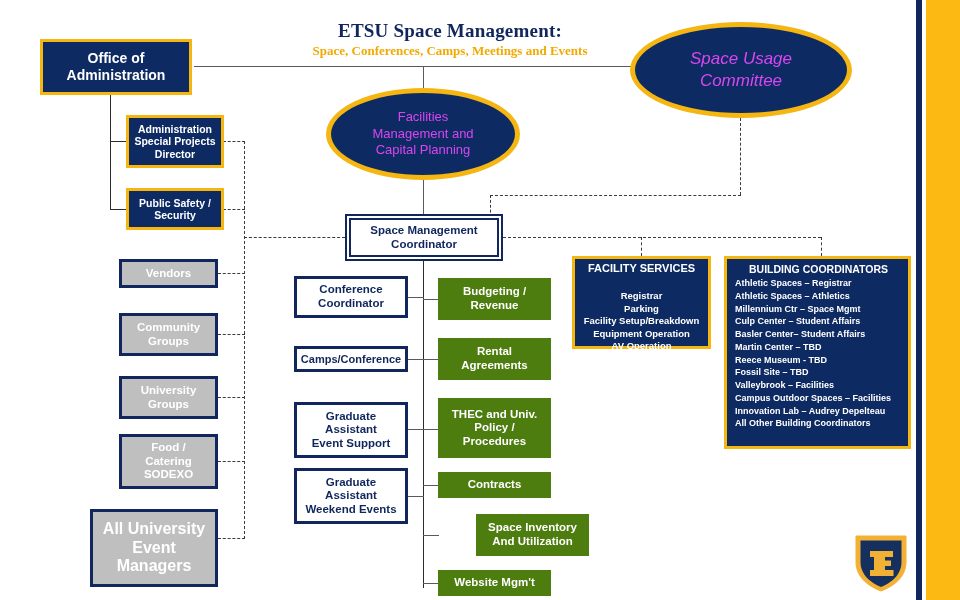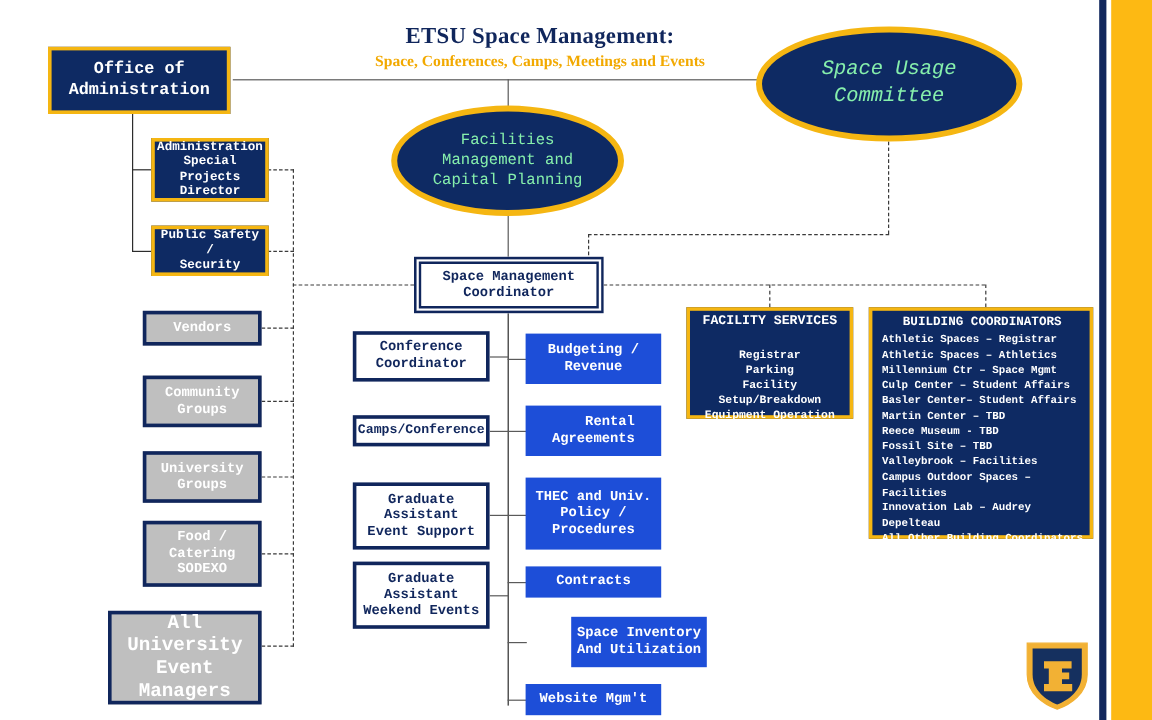--- a/index.html
+++ b/index.html
@@ -1,52 +1,52 @@
 <!DOCTYPE html>
 <html><head>
 <meta charset="utf-8">
 <style>
   html,body{margin:0;padding:0;background:#ffffff;}
   body{width:960px;height:600px;overflow:hidden;
        font-family:"Liberation Sans","DejaVu Sans",sans-serif;}
   #canvas{position:relative;width:960px;height:600px;background:#fff;}
 
   
-  .abs{position:absolute;box-sizing:border-box;font-family:Liberation Mono, monospace;}
+  .abs{position:absolute;box-sizing:border-box;}
 
   
   .title-main{font-family:"Liberation Serif","DejaVu Serif",serif;
     font-weight:bold;font-size:19px;color:#10265c;text-align:center;
     letter-spacing:.2px;white-space:nowrap;}
   .title-sub{font-family:"Liberation Serif","DejaVu Serif",serif;
     font-weight:bold;font-size:13px;color:#f2a900;text-align:center;
     white-space:nowrap;}
 
   
   .node{display:flex;align-items:center;justify-content:center;
     text-align:center;line-height:1.18;}
 
   
   .navy-gold{background:#0e2a63;border:3px solid #f5b612;color:#ffffff;
     font-weight:bold;}
   
-  .navy-flat{background:#1d4ed8;color:#ffffff;font-weight:bold;}
+  .navy-flat{background:#4d7c0f;color:#ffffff;font-weight:bold;}
   
   .gray-navy{background:#bfbfbf;border:3px solid #10265c;color:#ffffff;
     font-weight:bold;}
   
   .white-navy{background:#ffffff;border:3px solid #10265c;color:#10265c;
     font-weight:bold;}
   
   .white-double{background:#ffffff;border:2px solid #10265c;color:#10265c;
     font-weight:bold;box-shadow:inset 0 0 0 2px #ffffff, inset 0 0 0 4px #10265c;}
 
   
   .oval{border-radius:50%;background:#0e2a63;border:5px solid #f5b612;
-    color:#86efac;display:flex;align-items:center;justify-content:center;
+    color:#d946ef;display:flex;align-items:center;justify-content:center;
     text-align:center;line-height:1.3;}
 
   
   .panel{background:#0e2a63;border:3px solid #f5b612;color:#ffffff;}
   .panel-title{font-weight:bold;text-align:center;color:#ffffff;}
   .panel-line{font-weight:bold;color:#ffffff;}
 
   
   .ln{position:absolute;background:transparent;}
   .solid-h{border-top:1.5px solid #5a5a5a;}
@@ -158,21 +158,21 @@
 Assistant
 Event Support</div>
 
   <div class="abs node white-navy" style="left:294px;top:468px;width:114px;height:56px;font-size:11.5px;white-space:pre-line;">Graduate
 Assistant
 Weekend Events</div>
 
   <div class="abs node navy-flat" style="left:438px;top:278px;width:113px;height:42px;font-size:11.5px;white-space:pre-line;">Budgeting /
 Revenue</div>
 
-  <div class="abs node navy-flat" style="left:438px;top:338px;width:113px;height:42px;font-size:11.5px;white-space:pre-line;text-align:right;">Rental
+  <div class="abs node navy-flat" style="left:438px;top:338px;width:113px;height:42px;font-size:11.5px;white-space:pre-line;">Rental
 Agreements</div>
 
   <div class="abs node navy-flat" style="left:438px;top:398px;width:113px;height:60px;font-size:11.5px;white-space:pre-line;">THEC and Univ.
 Policy /
 Procedures</div>
 
   <div class="abs node navy-flat" style="left:438px;top:472px;width:113px;height:26px;font-size:11.5px;white-space:pre-line;">Contracts</div>
 
   <div class="abs node navy-flat" style="left:438px;top:514px;width:113px;height:42px;font-size:11.5px;white-space:pre-line;margin-left:38px;">Space Inventory
 And Utilization</div>

